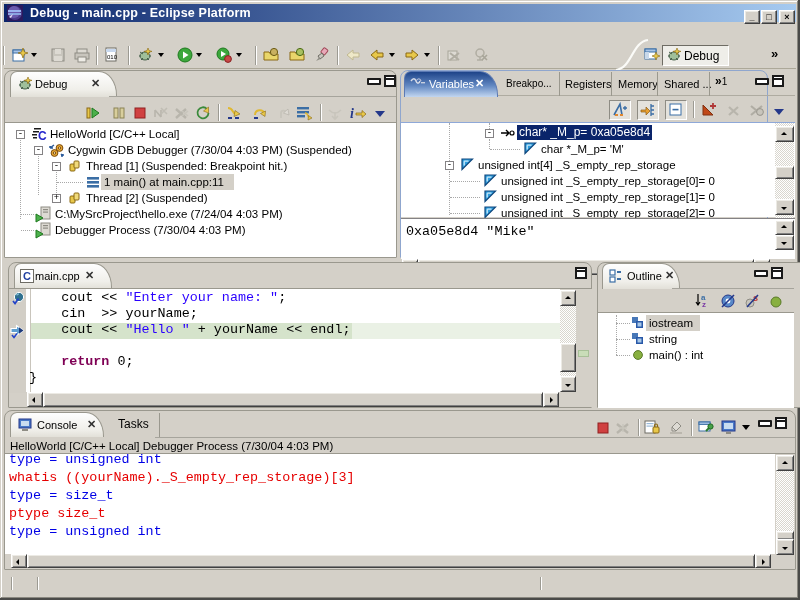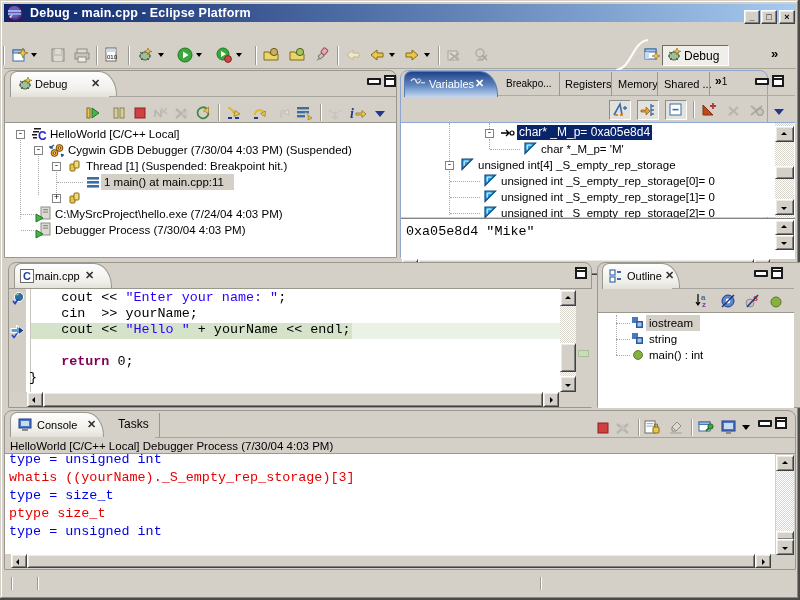--- a/index.html
+++ b/index.html
@@ -260,20 +260,21 @@
           <rect x="2" y="3" width="12" height="2.6" fill="#3B6EA5"></rect>
           <rect x="2" y="7" width="12" height="2.6" fill="#3B6EA5"></rect>
           <rect x="2" y="11" width="12" height="2.6" fill="#3B6EA5"></rect>
         </svg>
   <span class="row" style="left:99px;top:51px">1 main() at main.cpp:11</span>
   <div class="exp" style="left:47px;top:71px">+</div>
   <svg class="abs" style="left:62px;top:67px" width="16" height="16" viewBox="0 0 16 16">
           <rect x="3" y="6" width="5" height="7" rx="1" fill="#E8C84A" stroke="#8A6914"></rect>
           <rect x="7" y="3" width="5" height="7" rx="1" fill="#F0DA7A" stroke="#8A6914"></rect>
         </svg>
+  <span class="row" style="left:81px;top:67px">Thread [2] (Suspended)</span>
   <svg class="abs" style="left:30px;top:83px" width="16" height="16" viewBox="0 0 16 16">
           <rect x="6" y="1" width="9" height="12" fill="#DDDAD3" stroke="#8E8C84"></rect>
           <rect x="8" y="3" width="5" height="1.2" fill="#8E8C84"></rect>
           <rect x="8" y="5.5" width="5" height="1.2" fill="#8E8C84"></rect>
           <path d="M1 8 L8 12 L1 16 Z" fill="#4CB04C" stroke="#1E7A1E"></path>
         </svg>
   <span class="row" style="left:50px;top:83px">C:\MySrcProject\hello.exe (7/24/04 4:03 PM)</span>
   <svg class="abs" style="left:30px;top:99px" width="16" height="16" viewBox="0 0 16 16">
           <rect x="6" y="1" width="9" height="12" fill="#DDDAD3" stroke="#8E8C84"></rect>
           <rect x="8" y="3" width="5" height="1.2" fill="#8E8C84"></rect>

